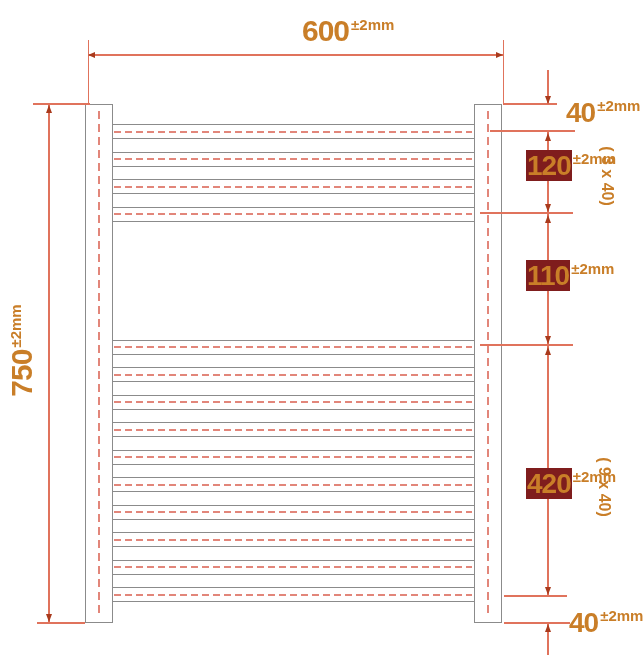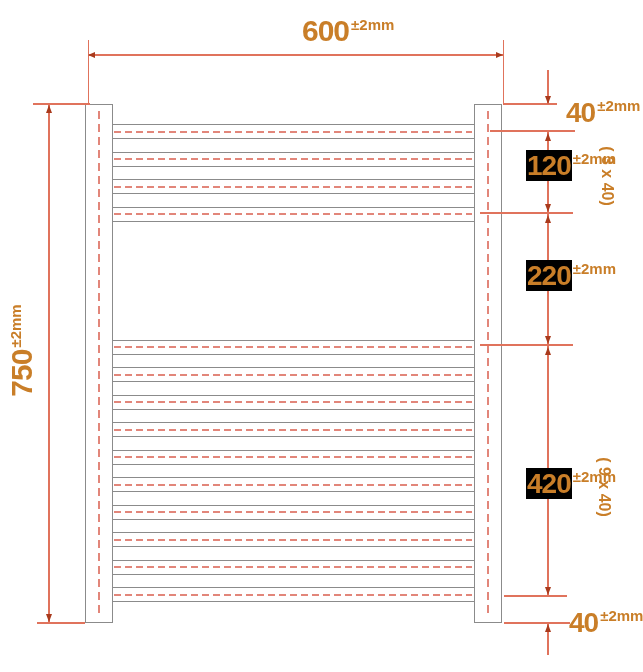--- a/index.html
+++ b/index.html
@@ -28,21 +28,21 @@
   .hline{position:absolute;height:1.5px;background:#e0735c;}
   .vline{position:absolute;width:1.5px;background:#e0735c;}
   
   .arr{position:absolute;width:0;height:0;}
   .arr-up{border-left:3.5px solid transparent;border-right:3.5px solid transparent;border-bottom:8px solid #a93a1c;}
   .arr-down{border-left:3.5px solid transparent;border-right:3.5px solid transparent;border-top:8px solid #a93a1c;}
   .arr-left{border-top:3px solid transparent;border-bottom:3px solid transparent;border-right:7px solid #a93a1c;}
   .arr-right{border-top:3px solid transparent;border-bottom:3px solid transparent;border-left:7px solid #a93a1c;}
   
   .dlabel{position:absolute;color:#c97e28;font-weight:bold;white-space:nowrap;line-height:1;}
-  .num{font-size:28px;background:#000000;padding:0 1px;letter-spacing:-1px;}
+  .num{font-size:28px;background:#7f1d1d;padding:0 1px;letter-spacing:-1px;}
   .num-big{font-size:30px;background:transparent;}
   .sup{font-size:15px;position:relative;top:-11px;margin-left:1px;letter-spacing:0;}
   .rot-ccw{transform:rotate(-90deg);}
   .rot-cw{transform:rotate(90deg);}
   .note{
     position:absolute;color:#c97e28;font-weight:bold;font-size:16px;line-height:1;
     white-space:nowrap;text-align:center;
   }
 </style>
 </head>
@@ -143,21 +143,21 @@
   <div class="arr arr-up" style="left:544.5px;top:624px;"></div>
 
   <div class="dlabel" style="left:565px;top:99px;">
     <span class="num" style="background:transparent;">40</span><span class="sup">±2mm</span>
   </div>
   <div class="dlabel" style="left:526px;top:152px;">
     <span class="num">120</span><span class="sup">±2mm</span>
   </div>
   <div class="note rot-cw" style="left:570px;top:167px;width:72px;height:18px;">( 3 x 40)</div>
   <div class="dlabel" style="left:526px;top:262px;">
-    <span class="num">220</span><span class="sup">±2mm</span>
+    <span class="num">110</span><span class="sup">±2mm</span>
   </div>
   <div class="dlabel" style="left:526px;top:470px;">
     <span class="num">420</span><span class="sup">±2mm</span>
   </div>
   <div class="note rot-cw" style="left:567px;top:478px;width:72px;height:18px;">( 9 x 40)</div>
   <div class="dlabel" style="left:568px;top:609px;">
     <span class="num" style="background:transparent;">40</span><span class="sup">±2mm</span>
   </div>
 
 </div>

